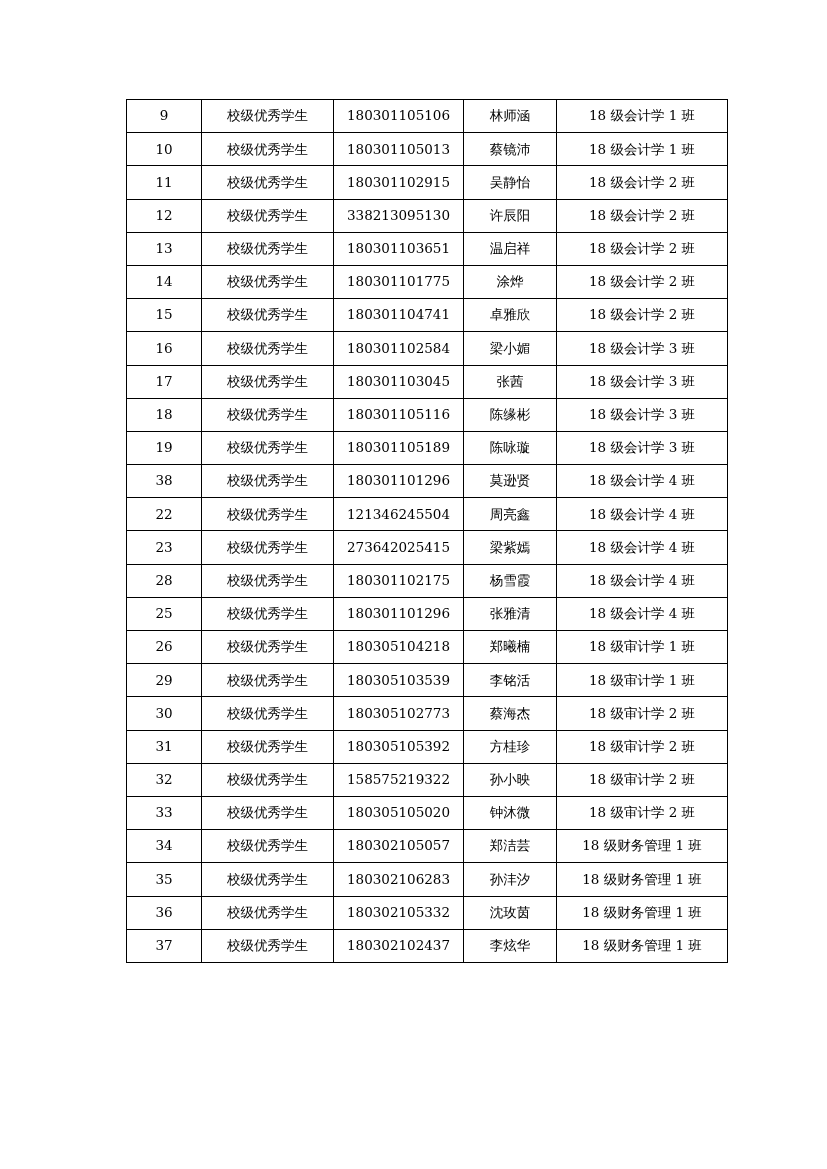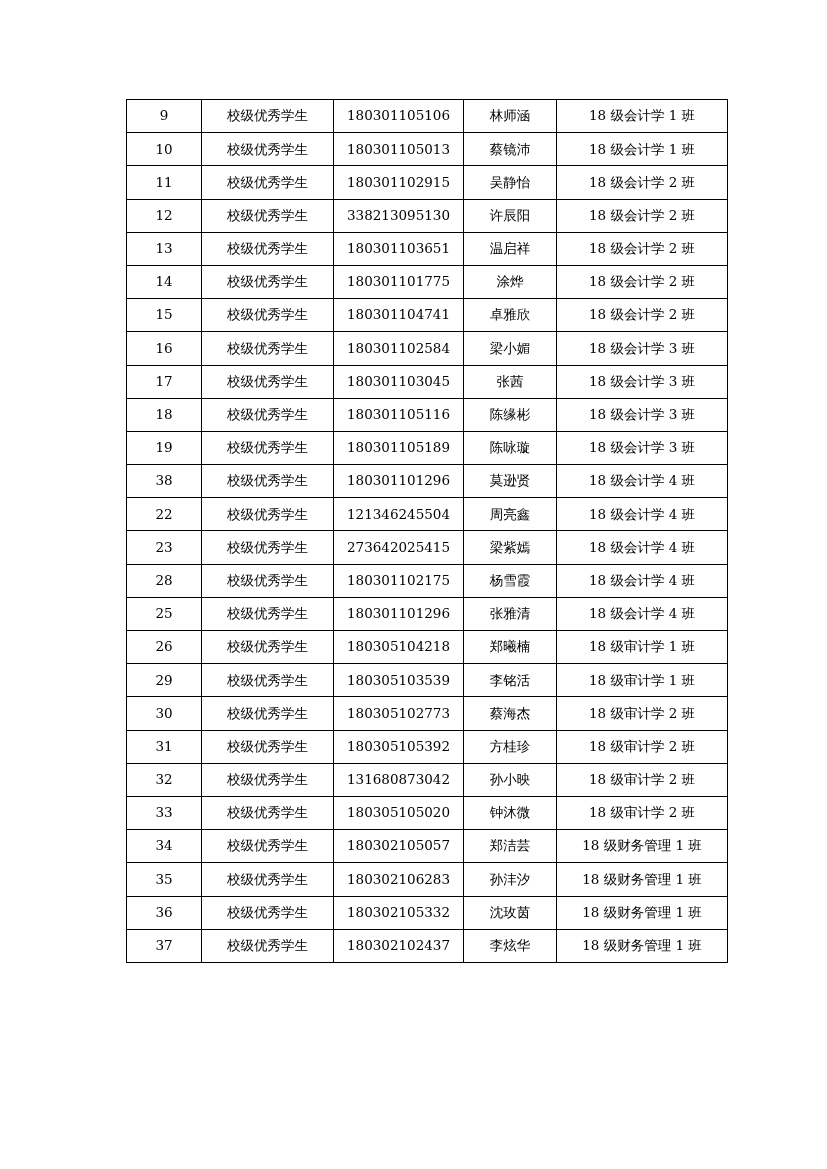--- a/index.html
+++ b/index.html
@@ -194,21 +194,21 @@
           <tr>
             <td class="col-seq">31</td>
             <td class="col-award">校级优秀学生</td>
             <td class="col-id">180305105392</td>
             <td class="col-name">方桂珍</td>
             <td class="col-class">18 级审计学 2 班</td>
           </tr>
           <tr>
             <td class="col-seq">32</td>
             <td class="col-award">校级优秀学生</td>
-            <td class="col-id">131680873042</td>
+            <td class="col-id">158575219322</td>
             <td class="col-name">孙小映</td>
             <td class="col-class">18 级审计学 2 班</td>
           </tr>
           <tr>
             <td class="col-seq">33</td>
             <td class="col-award">校级优秀学生</td>
             <td class="col-id">180305105020</td>
             <td class="col-name">钟沐微</td>
             <td class="col-class">18 级审计学 2 班</td>
           </tr>

